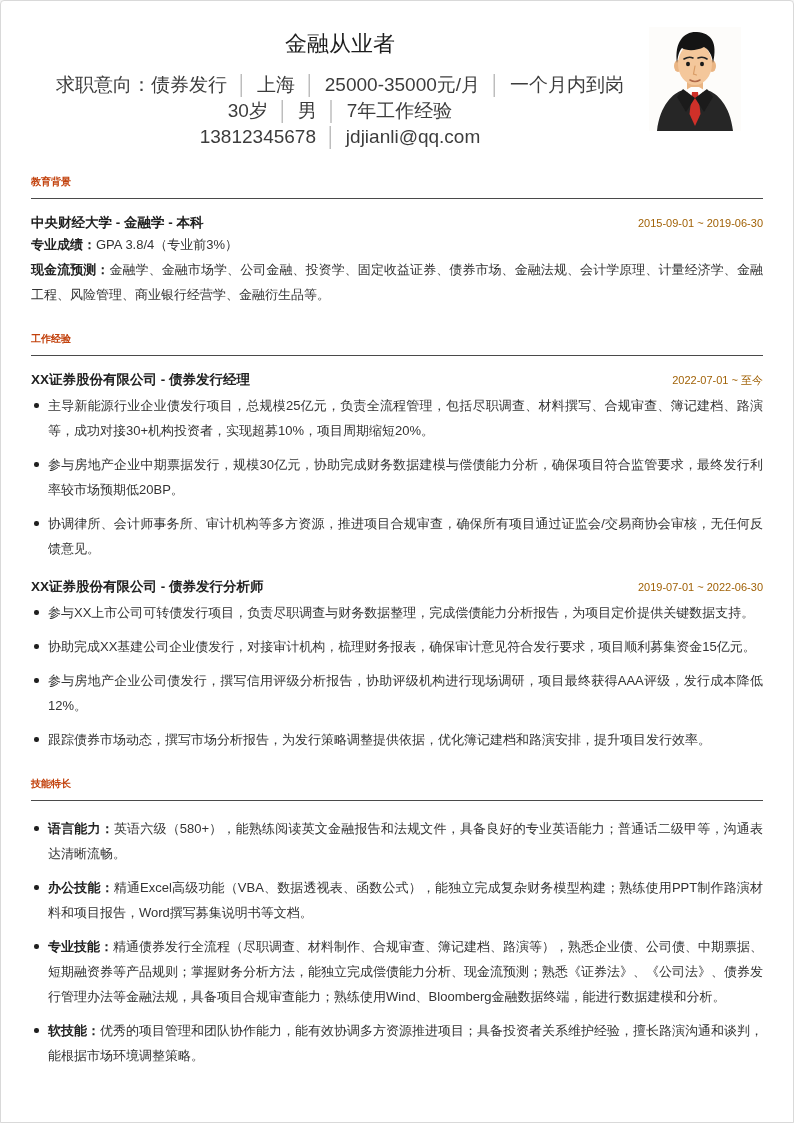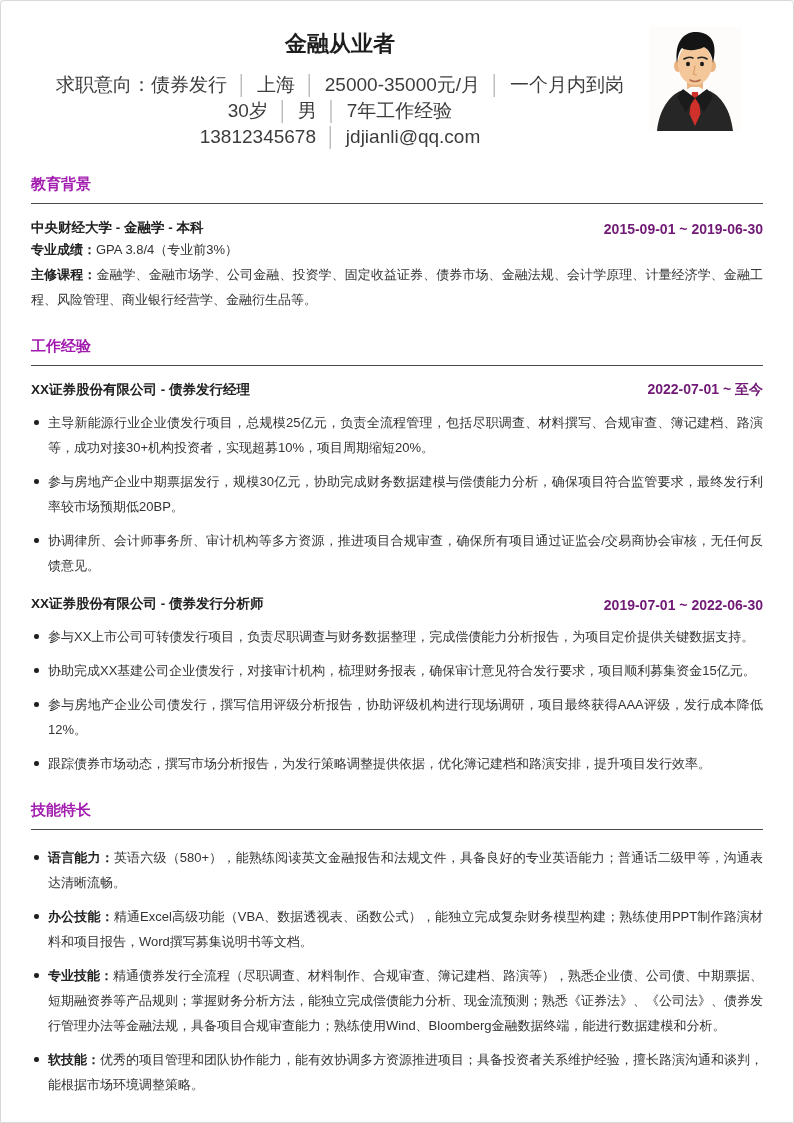--- a/index.html
+++ b/index.html
@@ -3,34 +3,34 @@
 <meta charset="utf-8">
 <style>
   *{margin:0;padding:0;box-sizing:border-box}
   html,body{background:#f4f4f4}
   body{width:794px;height:1123px;overflow:hidden;font-family:"Liberation Sans","DejaVu Sans",sans-serif}
   .page{width:794px;height:1123px;background:#fff;border:1px solid #d9d9d9;border-radius:4px 4px 0 0;
         padding:0 30px;overflow:hidden;color:#333}
   
   .header{display:flex;align-items:flex-start;padding-top:24px}
   .header-left{flex:1;text-align:center;padding-top:4px}
-  .name{font-size:22px;font-weight:bold;color:#1d1d1d;margin-bottom:13px}
+  .name{font-size:22px;font-weight:normal;color:#1d1d1d;margin-bottom:13px}
   .info-line{font-size:19px;color:#3c3c3c;line-height:26px;white-space:nowrap}
   .sep{color:#b9b9b9;margin:0 9px;font-weight:normal}
   .photo{width:92px;height:104px;flex:none;margin:2px 22px 0 0;overflow:hidden}
   
   .section{margin-top:25px}
-  .sec-title{font-size:15px;font-weight:bold;color:#a21caf;padding-bottom:9px;
+  .sec-title{font-size:10px;font-weight:bold;color:#c2410c;padding-bottom:9px;
              border-bottom:1px solid #4a4a4a;margin-bottom:15px}
-  .split-row{display:flex;justify-content:space-between;align-items:flex-end}
+  .split-row{display:flex;justify-content:space-between;align-items:center}
   .bold{font-weight:bold;color:#222;font-size:13.5px}
-  .date{font-size:14px;color:#701a75;font-weight:bold}
+  .date{font-size:11px;color:#a16207;font-weight:normal}
   .kv-line{font-size:13px;line-height:25px;color:#333}
   .kv-line b{color:#222}
-  ul.bullets{list-style:none;margin-top:11px}
+  ul.bullets{list-style:none;margin-top:4px}
   .bullets li{position:relative;padding-left:17px;font-size:13px;line-height:25px;
               margin-bottom:9px;color:#333;text-align:justify}
   .bullets li::before{content:"";position:absolute;left:3px;top:10px;width:4.5px;height:4.5px;
               border-radius:50%;background:#1f1f1f}
   .bullets li b{color:#222}
   .job{margin-top:17px}
   .job:first-child{margin-top:0}
 </style>
 </head>
 <body>
@@ -70,21 +70,21 @@
   <div class="section">
     <div class="sec-title">教育背景</div>
     <div class="split-row">
       <span class="bold">中央财经大学 - 金融学 - 本科</span>
       <span class="date">2015-09-01 ~ 2019-06-30</span>
     </div>
     <div class="kv-line">
       <b>专业成绩：</b><span>GPA 3.8/4（专业前3%）</span>
     </div>
     <div class="kv-line" style="text-align:justify">
-      <b>主修课程：</b><span>金融学、金融市场学、公司金融、投资学、固定收益证券、债券市场、金融法规、会计学原理、计量经济学、金融工程、风险管理、商业银行经营学、金融衍生品等。</span>
+      <b>现金流预测：</b><span>金融学、金融市场学、公司金融、投资学、固定收益证券、债券市场、金融法规、会计学原理、计量经济学、金融工程、风险管理、商业银行经营学、金融衍生品等。</span>
     </div>
   </div>
 
   <div class="section">
     <div class="sec-title">工作经验</div>
     <div id="jobs">
         <div class="job">
           <div class="split-row">
             <span class="bold">XX证券股份有限公司 - 债券发行经理</span>
             <span class="date">2022-07-01 ~ 至今</span>

